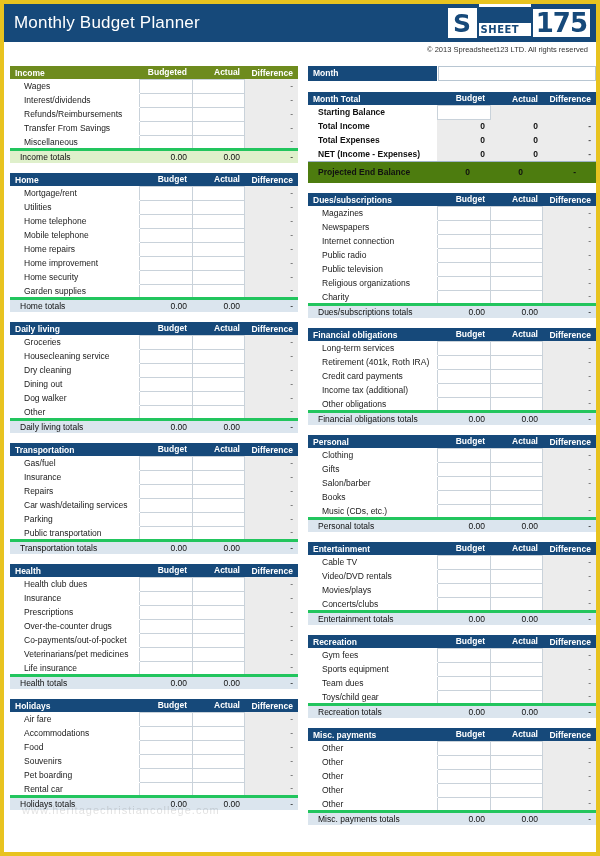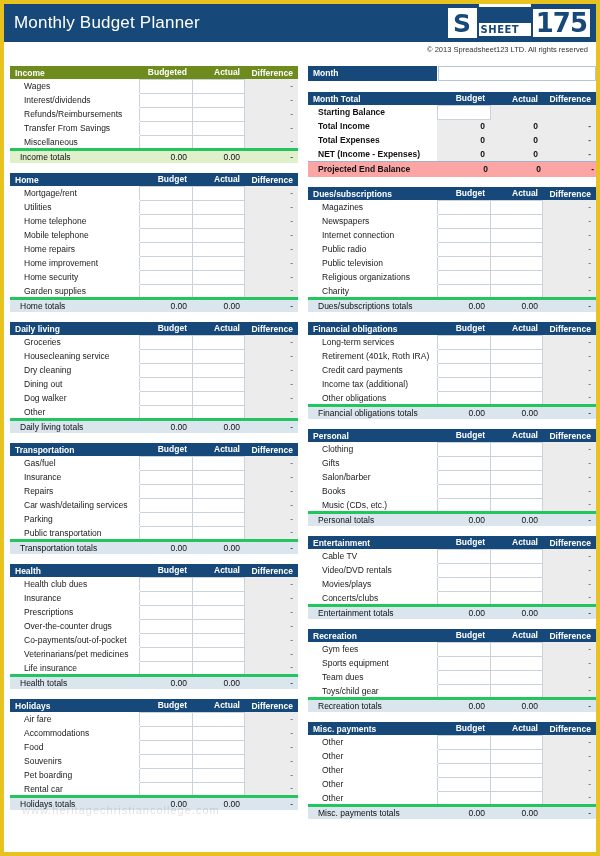--- a/index.html
+++ b/index.html
@@ -219,26 +219,26 @@
   tr.mt td.t-name  { padding-left: 10px; background: #ffffff; }
   tr.mt td.t-num   { text-align: right; }
   tr.mt td.t-dif   { text-align: right; color: #555555; }
   tr.mt td.t-inbox {
     background: #ffffff;
     border: 1px solid #c9d2da;
   }
   tr.mt td.t-blank { background: #ececec; }
 
   tr.mt-final td {
-    height: 16px;
-    padding: 0 2px;
+    height: 22px;
+    padding: 0 20px;
     font-size: 8.5px;
     font-weight: bold;
     color: #111111;
-    background: #fca5a5;
+    background: #4d7c0f;
     border-top: 1px solid #9fb3c6;
     white-space: nowrap;
   }
   tr.mt-final td.t-name { padding-left: 10px; }
   tr.mt-final td.t-num  { text-align: right; }
   tr.mt-final td.t-dif  { text-align: right; }
 
   
   .watermark {
     position: absolute;

